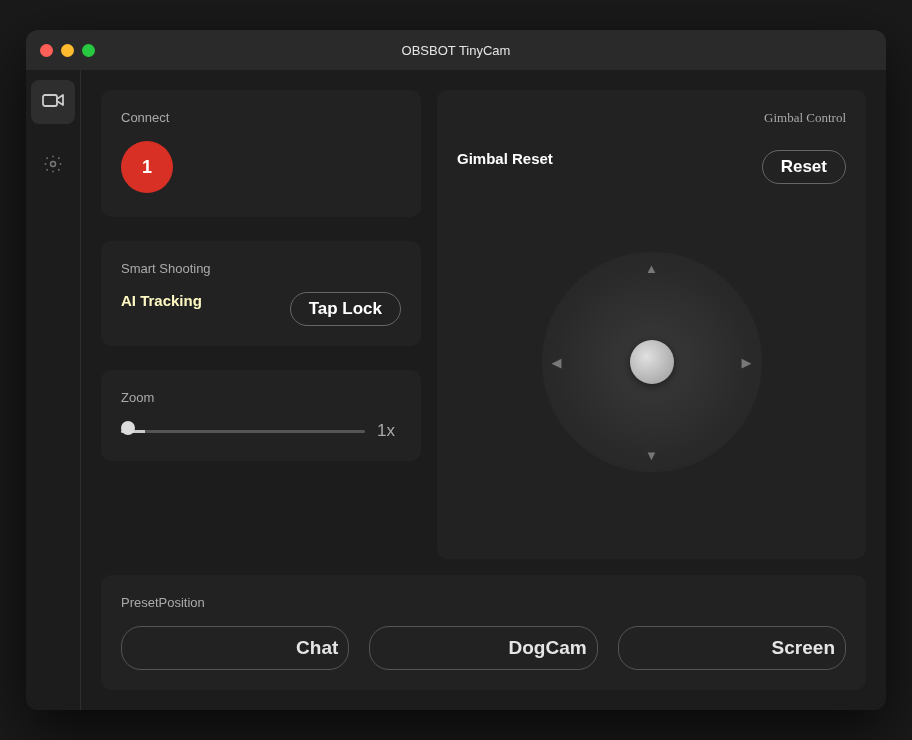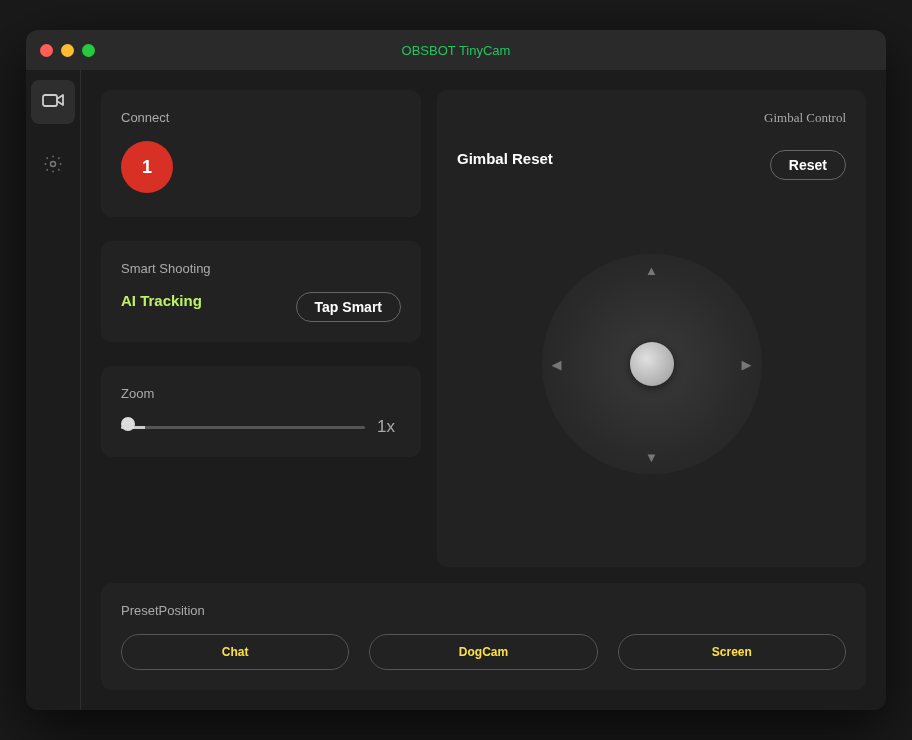--- a/index.html
+++ b/index.html
@@ -45,21 +45,21 @@
     }
 
     .tl-close { background: #ff5f57; }
     .tl-minimize { background: #febc2e; }
     .tl-maximize { background: #28c840; }
 
     .window-title {
       position: absolute;
       left: 50%;
       transform: translateX(-50%);
-      color: #22c55e;
+      color: #e5e5e5;
       font-size: 13px;
       font-weight: 500;
     }
 
     .main-layout {
       display: flex;
       flex: 1;
     }
 
     .sidebar {
@@ -155,32 +155,32 @@
     }
 
     .smart-shooting-row {
       display: flex;
       align-items: flex-start;
       justify-content: space-between;
       margin-top: 4px;
     }
 
     .ai-tracking-label {
-      color: #bef264;
+      color: #fef9c3;
       font-size: 15px;
       font-weight: 600;
     }
 
     .outline-btn {
       border: 1.5px solid #666;
       background: transparent;
       color: #fff;
       border-radius: 20px;
       padding: 6px 18px;
-      font-size: 14px;
+      font-size: 17px;
       font-weight: 600;
       cursor: pointer;
     }
 
     .zoom-panel {
       padding: 20px;
     }
 
     .zoom-slider-row {
       display: flex;
@@ -285,27 +285,27 @@
     .preset-buttons {
       display: flex;
       gap: 20px;
       margin-top: 8px;
     }
 
     .preset-btn {
       flex: 1;
       border: 1.5px solid #555;
       background: transparent;
-      color: #fde047;
+      color: #e5e5e5;
       border-radius: 20px;
       padding: 10px 10px;
-      font-size: 12px;
+      font-size: 19px;
       font-weight: 700;
       cursor: pointer;
-      text-align: center;
+      text-align: right;
     }
   </style>
 </head>
 <body>
 
 <div class="window">
 
   <div class="titlebar">
     <div class="traffic-lights">
       <div class="traffic-light tl-close"></div>
@@ -346,21 +346,21 @@
             <div class="panel-title">Connect</div>
             <div class="connect-indicator">
               <span>1</span>
             </div>
           </div>
 
           <div class="panel smart-shooting-panel">
             <div class="panel-title">Smart Shooting</div>
             <div class="smart-shooting-row">
               <span class="ai-tracking-label">AI Tracking</span>
-              <button class="outline-btn">Tap Smart</button>
+              <button class="outline-btn">Tap Lock</button>
             </div>
           </div>
 
           <div class="panel zoom-panel">
             <div class="panel-title">Zoom</div>
             <div class="zoom-slider-row">
               <input type="range" class="zoom-slider" min="1" max="4" value="1" style="">
               <span class="zoom-value">1x</span>
             </div>
           </div>

